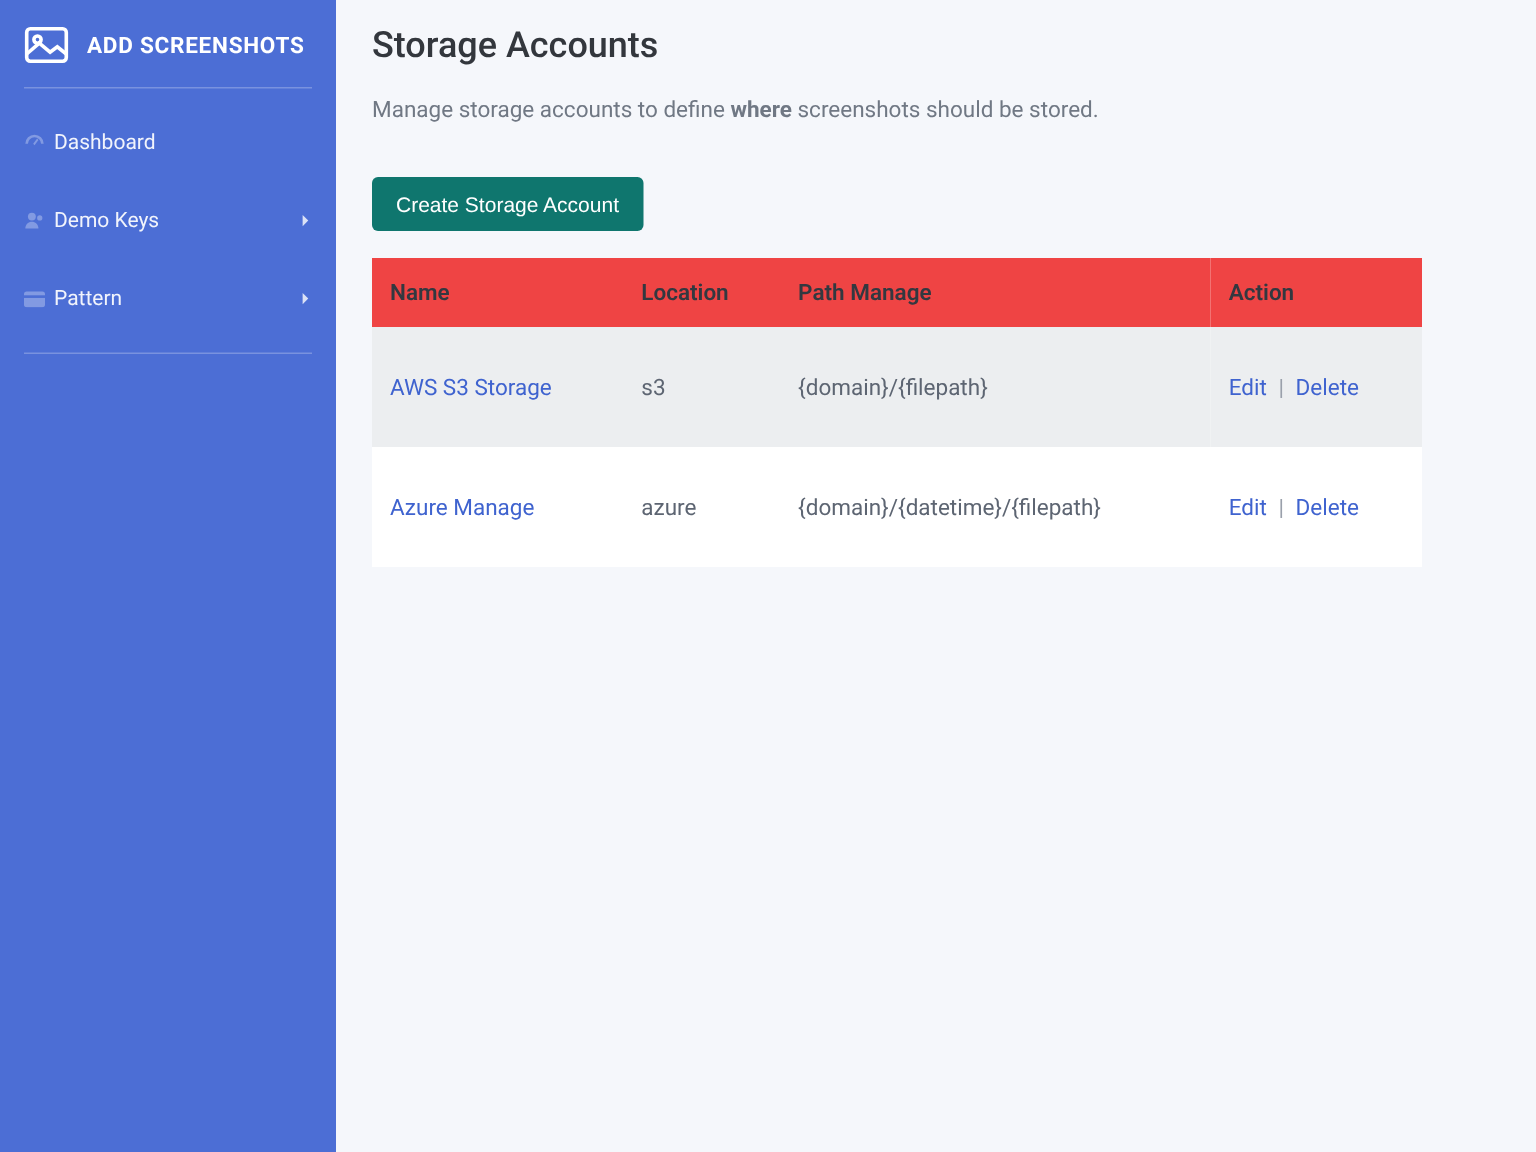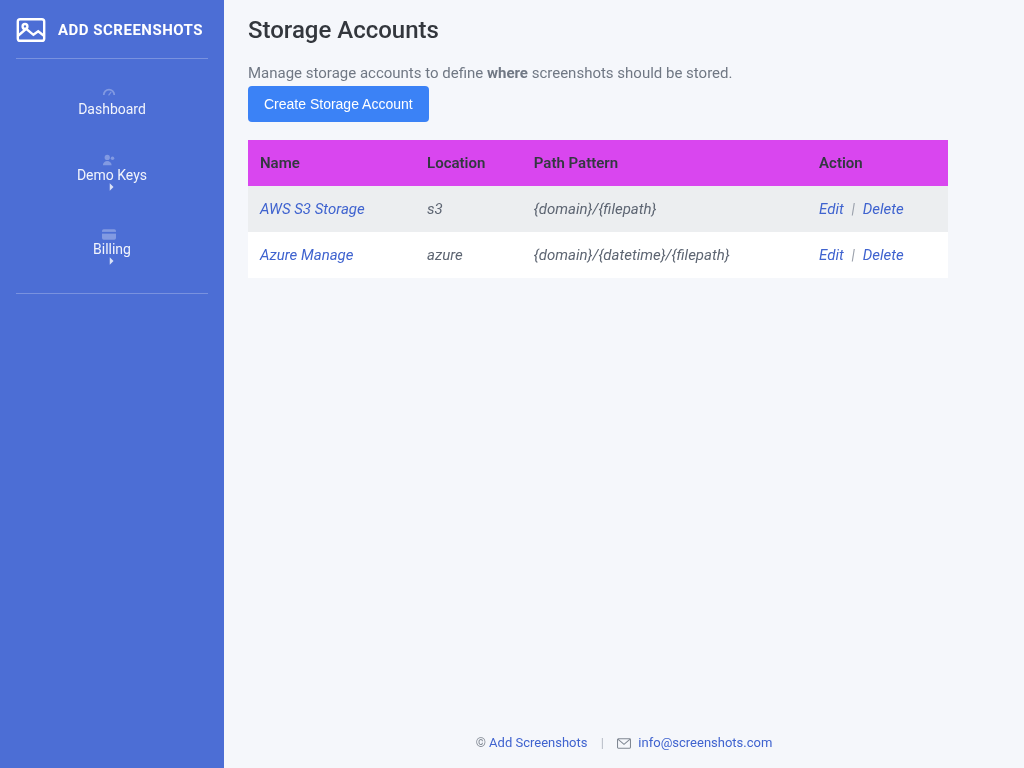--- a/index.html
+++ b/index.html
@@ -37,21 +37,20 @@
       letter-spacing: 0.5px;
       line-height: 1.5;
     }
     .nav-item {
       display: flex;
       align-items: center;
       padding: 18px 0;
       font-size: 14px;
       color: rgba(255,255,255,0.92);
       cursor: pointer;
-      flex-direction: column;
     }
     .nav-icon {
       width: 14px; height: 14px;
       opacity: 0.55;
       margin-right: 6px;
       display: inline-flex; align-items:center; justify-content:center;
     }
     .nav-label { flex: 1; }
     .nav-chevron {
       width: 8px; height: 8px;
@@ -73,50 +72,49 @@
     }
     h1.page-title {
       font-size: 24px;
       font-weight: 500;
       color: #33373d;
       margin-bottom: 20px;
     }
     .subtext {
       color: #707884;
       font-size: 15px;
-      margin-bottom: 4px;
+      margin-bottom: 36px;
     }
     .subtext b { color: #707884; font-weight: 700; }
     .btn-primary {
-      background: #3b82f6;
+      background: #0f766e;
       color: #fff;
       border: none;
       padding: 10px 16px;
       border-radius: 4px;
       font-size: 14px;
       cursor: pointer;
       margin-bottom: 18px;
     }
     table.data {
       width: 700px;
       border-collapse: collapse;
       font-size: 15px;
       background: #fff;
     }
     table.data th {
       text-align: left;
       font-weight: 600;
       color: #333840;
       padding: 14px 12px;
-      background: #d946ef;
+      background: #ef4444;
     }
     table.data td {
-      padding: 14px 12px;
+      padding: 31px 12px;
       color: #5d6572;
-      font-style: italic;
     }
     table.data tbody tr:nth-child(odd) { background: #eceef0; }
     table.data tbody tr:nth-child(even) { background: #ffffff; }
     a.link { color: #3f63cf; text-decoration: none; cursor: pointer; }
     .action-sep { color: #9aa0ab; margin: 0 4px; }
     .footer {
       padding: 18px 0;
       text-align: center;
       font-size: 13px;
       color: #808893;
@@ -166,21 +164,21 @@
     </span>
   </div>
 
   <div class="nav-item">
     <span class="nav-icon">
       <svg viewBox="0 0 16 12" width="14" height="11" fill="rgba(255,255,255,0.55)">
           <rect x="0" y="0" width="16" height="12" rx="2"></rect>
           <rect x="0" y="3" width="16" height="2" fill="#4c6ed5"></rect>
         </svg>
     </span>
-    <span class="nav-label">Billing</span>
+    <span class="nav-label">Pattern</span>
     <span class="nav-chevron">
       <svg viewBox="0 0 8 12" width="6" height="10" fill="#fff">
           <path d="M1 1l5 5-5 5z"></path>
         </svg>
     </span>
   </div>
 
 
 
   <div class="nav-divider"></div>
@@ -194,21 +192,21 @@
       <span>Manage storage accounts to define </span><b>where</b><span> screenshots should be stored.</span>
     </p>
 
     <button class="btn-primary">Create Storage Account</button>
 
     <table class="data">
       <thead>
         <tr>
           <th>Name</th>
           <th>Location</th>
-          <th>Path Pattern</th>
+          <th>Path Manage</th>
           <th>Action</th>
         </tr>
       </thead>
       <tbody>
         <tr>
           <td><a class="link">AWS S3 Storage</a></td>
           <td>s3</td>
           <td>{domain}/{filepath}</td>
           <td>
             <a class="link">Edit</a>
@@ -223,25 +221,13 @@
           <td>
             <a class="link">Edit</a>
             <span class="action-sep">|</span>
             <a class="link">Delete</a>
           </td>
         </tr>
       </tbody>
     </table>
   </div>
 
-  <div class="footer">
-    <span>©</span>
-    <a>Add Screenshots</a>
-    <span class="sep">|</span>
-    <span class="mail-icon">
-      <svg viewBox="0 0 16 12" width="14" height="11" fill="none" stroke="#808893" stroke-width="1.2">
-          <rect x="0.6" y="0.6" width="14.8" height="10.8" rx="1"></rect>
-          <path d="M1 1l7 6 7-6"></path>
-        </svg>
-    </span>
-    <a>info@screenshots.com</a>
-  </div>
 </div>
 
 </body></html>

